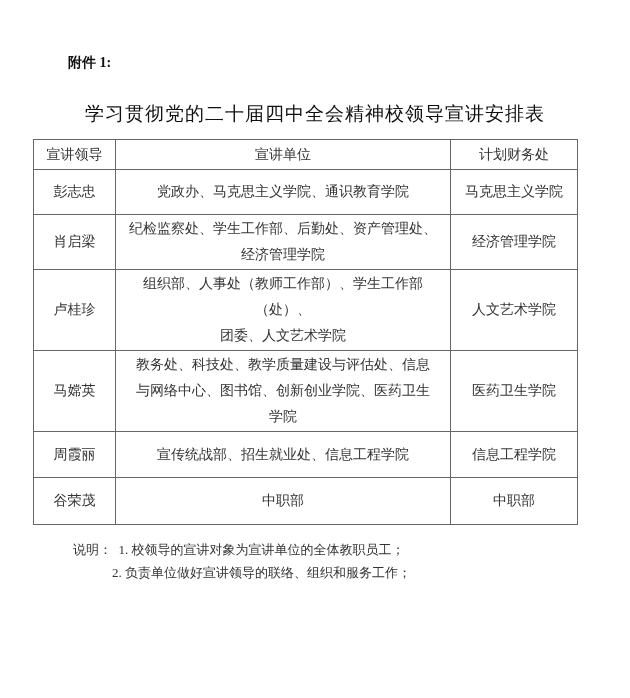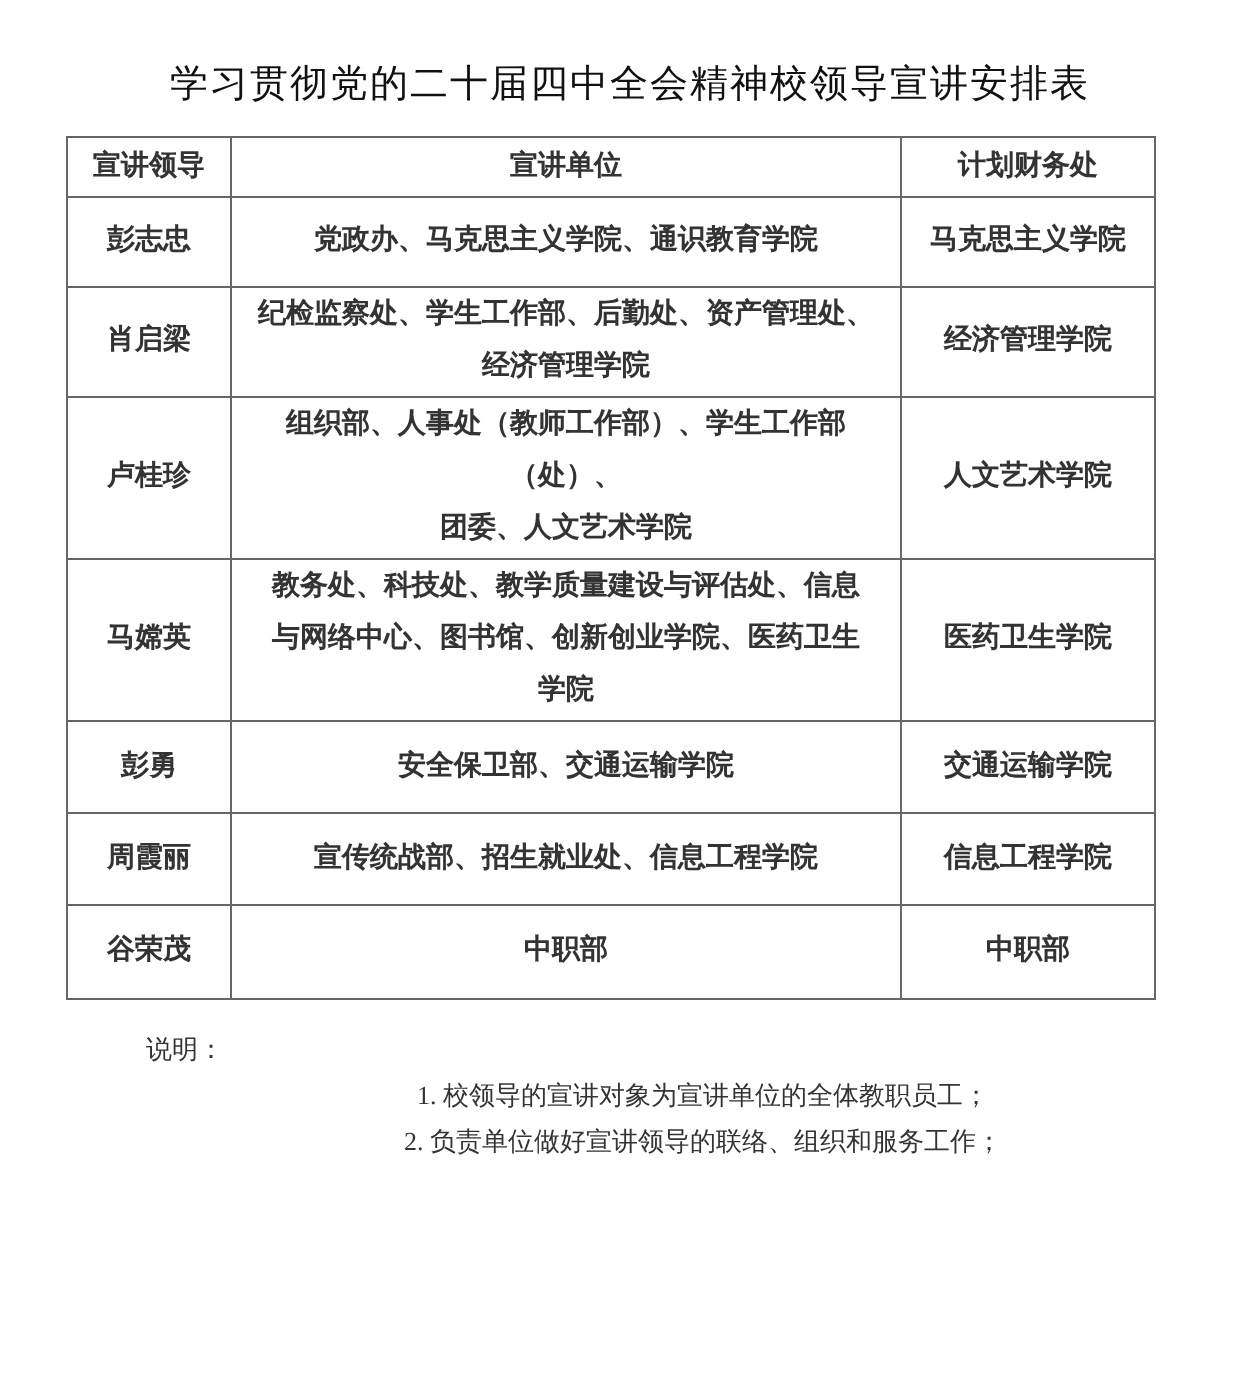--- a/index.html
+++ b/index.html
@@ -40,45 +40,45 @@
     table-layout: fixed;
     margin: 15px 0 0 33px;
     width: 544px;
   }
   table.schedule th,
   table.schedule td {
     border: 1px solid var(--border);
     text-align: center;
     vertical-align: middle;
     font-size: 14px;
-    font-weight: bold;
+    font-weight: normal;
     color: var(--text);
     padding: 1px 3px;
     line-height: 26px;
     overflow: hidden;
   }
   table.schedule th { height: 30px; }
   .units-cell { white-space: pre-line; }
   .notes {
     display: flex;
     margin: 13px 0 0 73px;
     font-size: 13px;
     line-height: 23px;
     color: var(--text);
-    flex-direction: column;
   }
   .notes-label { flex: none; }
   .notes-items { flex: none; text-align: center; }
   .note-item { white-space: nowrap; }
 </style>
 </head>
 <body>
 
 <div class="page">
 
+  <div class="attachment-label">附件 1:</div>
 
   <div class="page-title">学习贯彻党的二十届四中全会精神校领导宣讲安排表</div>
 
   <table class="schedule">
     <colgroup>
       <col style="width:82px">
       <col style="width:335px">
       <col style="width:127px">
     </colgroup>
     <thead>
@@ -107,25 +107,20 @@
         <td>人文艺术学院</td>
       </tr>
       <tr style="height:81px">
         <td>马嫦英</td>
         <td class="units-cell">教务处、科技处、教学质量建设与评估处、信息
 与网络中心、图书馆、创新创业学院、医药卫生
 学院</td>
         <td>医药卫生学院</td>
       </tr>
       <tr style="height:46px">
-        <td>彭勇</td>
-        <td class="units-cell">安全保卫部、交通运输学院</td>
-        <td>交通运输学院</td>
-      </tr>
-      <tr style="height:46px">
         <td>周霞丽</td>
         <td class="units-cell">宣传统战部、招生就业处、信息工程学院</td>
         <td>信息工程学院</td>
       </tr>
       <tr style="height:47px">
         <td>谷荣茂</td>
         <td class="units-cell">中职部</td>
         <td>中职部</td>
       </tr>
     </tbody>

